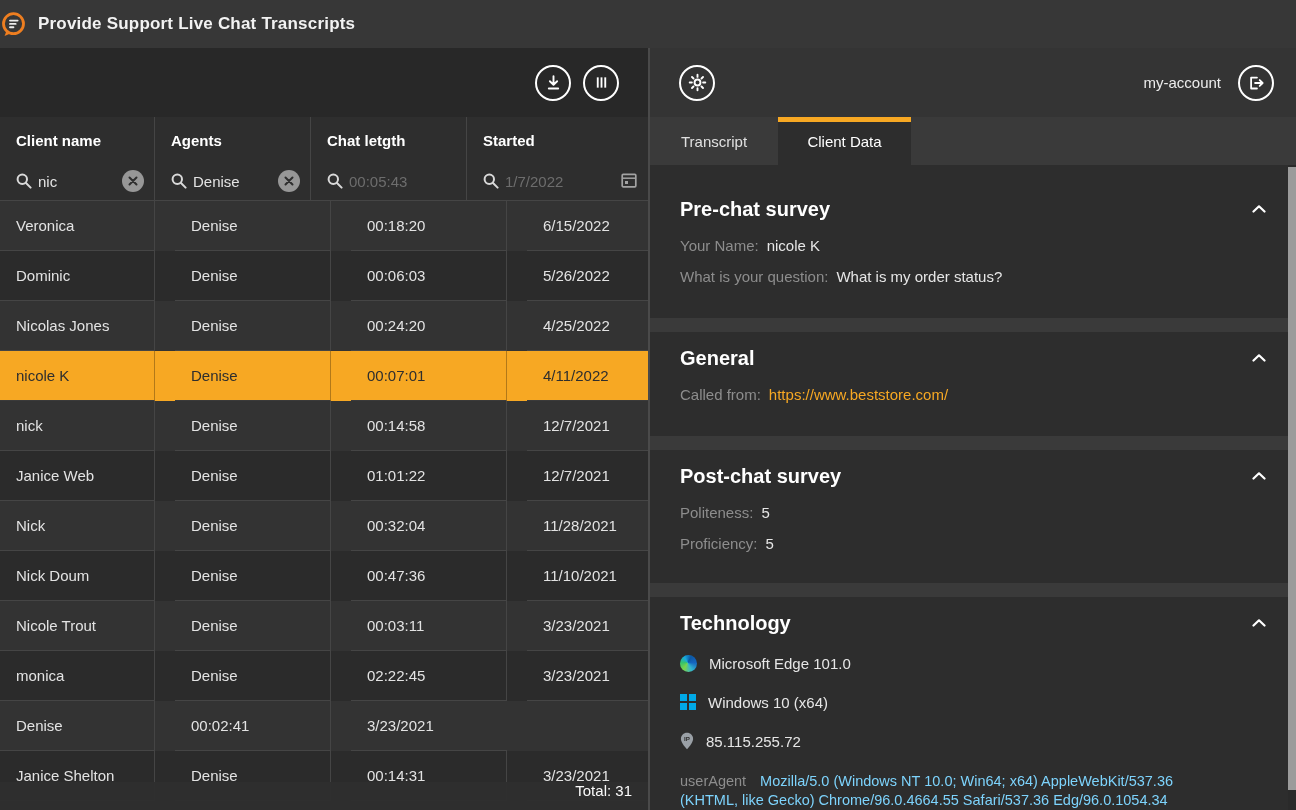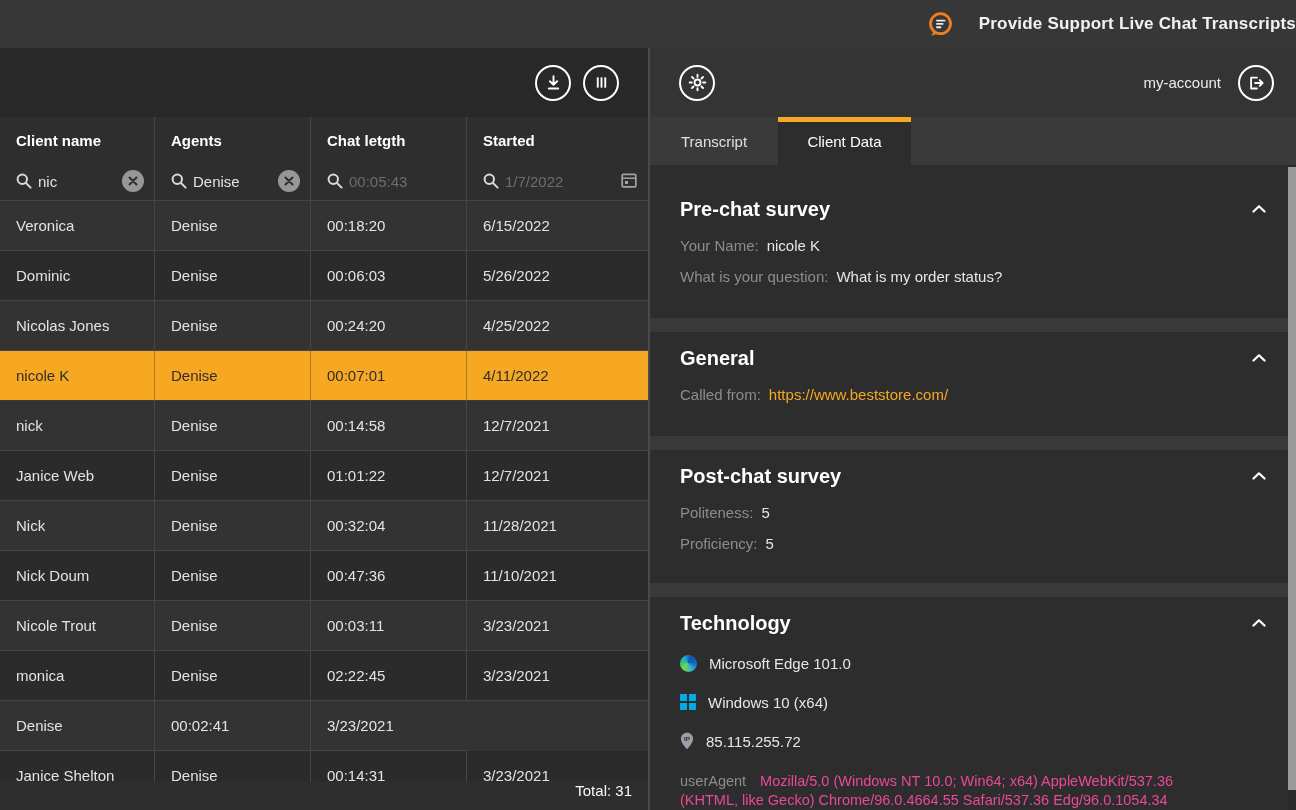--- a/index.html
+++ b/index.html
@@ -1,21 +1,21 @@
 <!DOCTYPE html>
 <html><head>
 <meta charset="utf-8">
 <style>
   * { margin:0; padding:0; box-sizing:border-box; }
   html,body { background:#1e1e1e; }
   body { font-family:"Liberation Sans","DejaVu Sans",sans-serif; }
   .app { position:relative; width:1296px; height:810px; background:#3a3a3a; overflow:hidden; }
 
   
-  .appbar { height:48px; background:#373737; display:flex; align-items:center; justify-content:flex-end; gap:25px; }
+  .appbar { height:48px; background:#373737; display:flex; align-items:center; justify-content:flex-start; gap:11px; }
   .appbar .title { color:#f2f2f2; font-size:17px; font-weight:700; letter-spacing:.2px; }
 
   
   .main { display:flex; height:762px; }
   .left-panel { width:648px; position:relative; background:#2b2b2b; display:flex; flex-direction:column; }
   .divider { width:2px; background:#4a4a4a; }
   .right-panel { flex:1; position:relative; background:#3a3a3a; display:flex; flex-direction:column; }
 
   
   .left-toolbar { height:69px; background:#282828; display:flex; align-items:center; justify-content:flex-end; gap:12px; padding-right:29px; flex:0 0 auto; }
@@ -29,21 +29,21 @@
   .th { border-right:1px solid #454545; padding:14px 10px 0 16px; overflow:hidden; }
   .th:last-child { border-right:none; }
   .col-title { color:#ffffff; font-size:15px; font-weight:700; line-height:20px; display:block; }
   .filter { position:relative; display:flex; align-items:center; gap:6px; margin-top:18px; height:24px; padding-right:26px; }
   .filter-input { flex:1; min-width:0; background:transparent; border:none; outline:none; color:#e3e3e3; font-size:15px; font-family:inherit; }
   .filter-input::placeholder { color:#6d6d6d; opacity:1; }
   .clear-btn { position:absolute; right:0; top:1px; width:22px; height:22px; border-radius:50%; background:#979797; border:none; display:flex; align-items:center; justify-content:center; cursor:pointer; }
   .cal-btn { position:absolute; right:0; top:2px; background:none; border:none; cursor:pointer; padding:0; }
 
   .tbody { flex:1; overflow:hidden; }
-  .trow { height:50px; display:grid; grid-template-columns:155px 156px 156px 1fr; background:#333333; cursor:pointer; }
+  .trow { height:50px; display:grid; grid-template-columns:155px 156px 156px 1fr; background:#333333; cursor:pointer;gap:20px; }
   .trow:nth-child(even) { background:#2b2b2b; }
   .td { border-right:1px solid #454545; border-bottom:1px solid #454545; display:flex; align-items:center; padding-left:16px; color:#e3e3e3; font-size:15px; overflow:hidden; white-space:nowrap; }
   .td:last-child { border-right:none; }
   .trow.selected, .trow.selected:nth-child(even) { background:#f7a823; }
   .trow.selected .td { color:#2e2e2e; border-right-color:rgba(0,0,0,.28); border-bottom-color:#3a3a3a; }
 
   .total-bar { position:absolute; left:0; bottom:0; width:648px; height:28px; background:rgba(47,47,47,.96); display:flex; align-items:flex-start; justify-content:flex-end; padding-right:16px; }
   .total-bar span { color:#fafafa; font-size:15px; }
 
   
@@ -69,21 +69,21 @@
   .field .val { color:#e6e6e6; }
   .link { color:#f7a823; cursor:pointer; }
 
   .tech-item { margin-top:19px; display:flex; align-items:center; gap:12px; height:20px; color:#e6e6e6; font-size:15px; }
   .tech-item:first-of-type { margin-top:17px; }
   .edge-ico { width:17px; height:17px; border-radius:50%; background:conic-gradient(from 210deg at 45% 45%, #7ad54a, #35c26e, #18a9e0, #0b57a4, #1565c0, #32b4cf, #7ad54a); flex:0 0 auto; }
   .win-ico { width:16px; height:16px; display:grid; grid-template-columns:7px 7px; grid-template-rows:7px 7px; gap:2px; flex:0 0 auto; }
   .win-ico i { background:#00a9e7; display:block; }
   .ua { margin-top:21px; font-size:14.5px; line-height:19px; max-width:532px; }
   .ua-label { color:#8d8d8d; margin-right:14px; }
-  .ua-value { color:#ec4899; word-break:break-word; }
+  .ua-value { color:#7dd3fc; word-break:break-word; }
 
   
   .scrollbar { position:absolute; right:0; top:117px; bottom:0; width:8px; background:#2a2a2a; }
   .scrollbar .thumb { position:absolute; top:2px; left:0; width:8px; height:623px; background:#9b9b9b; }
 </style>
 </head>
 <body>
 
 <div class="app">
 

